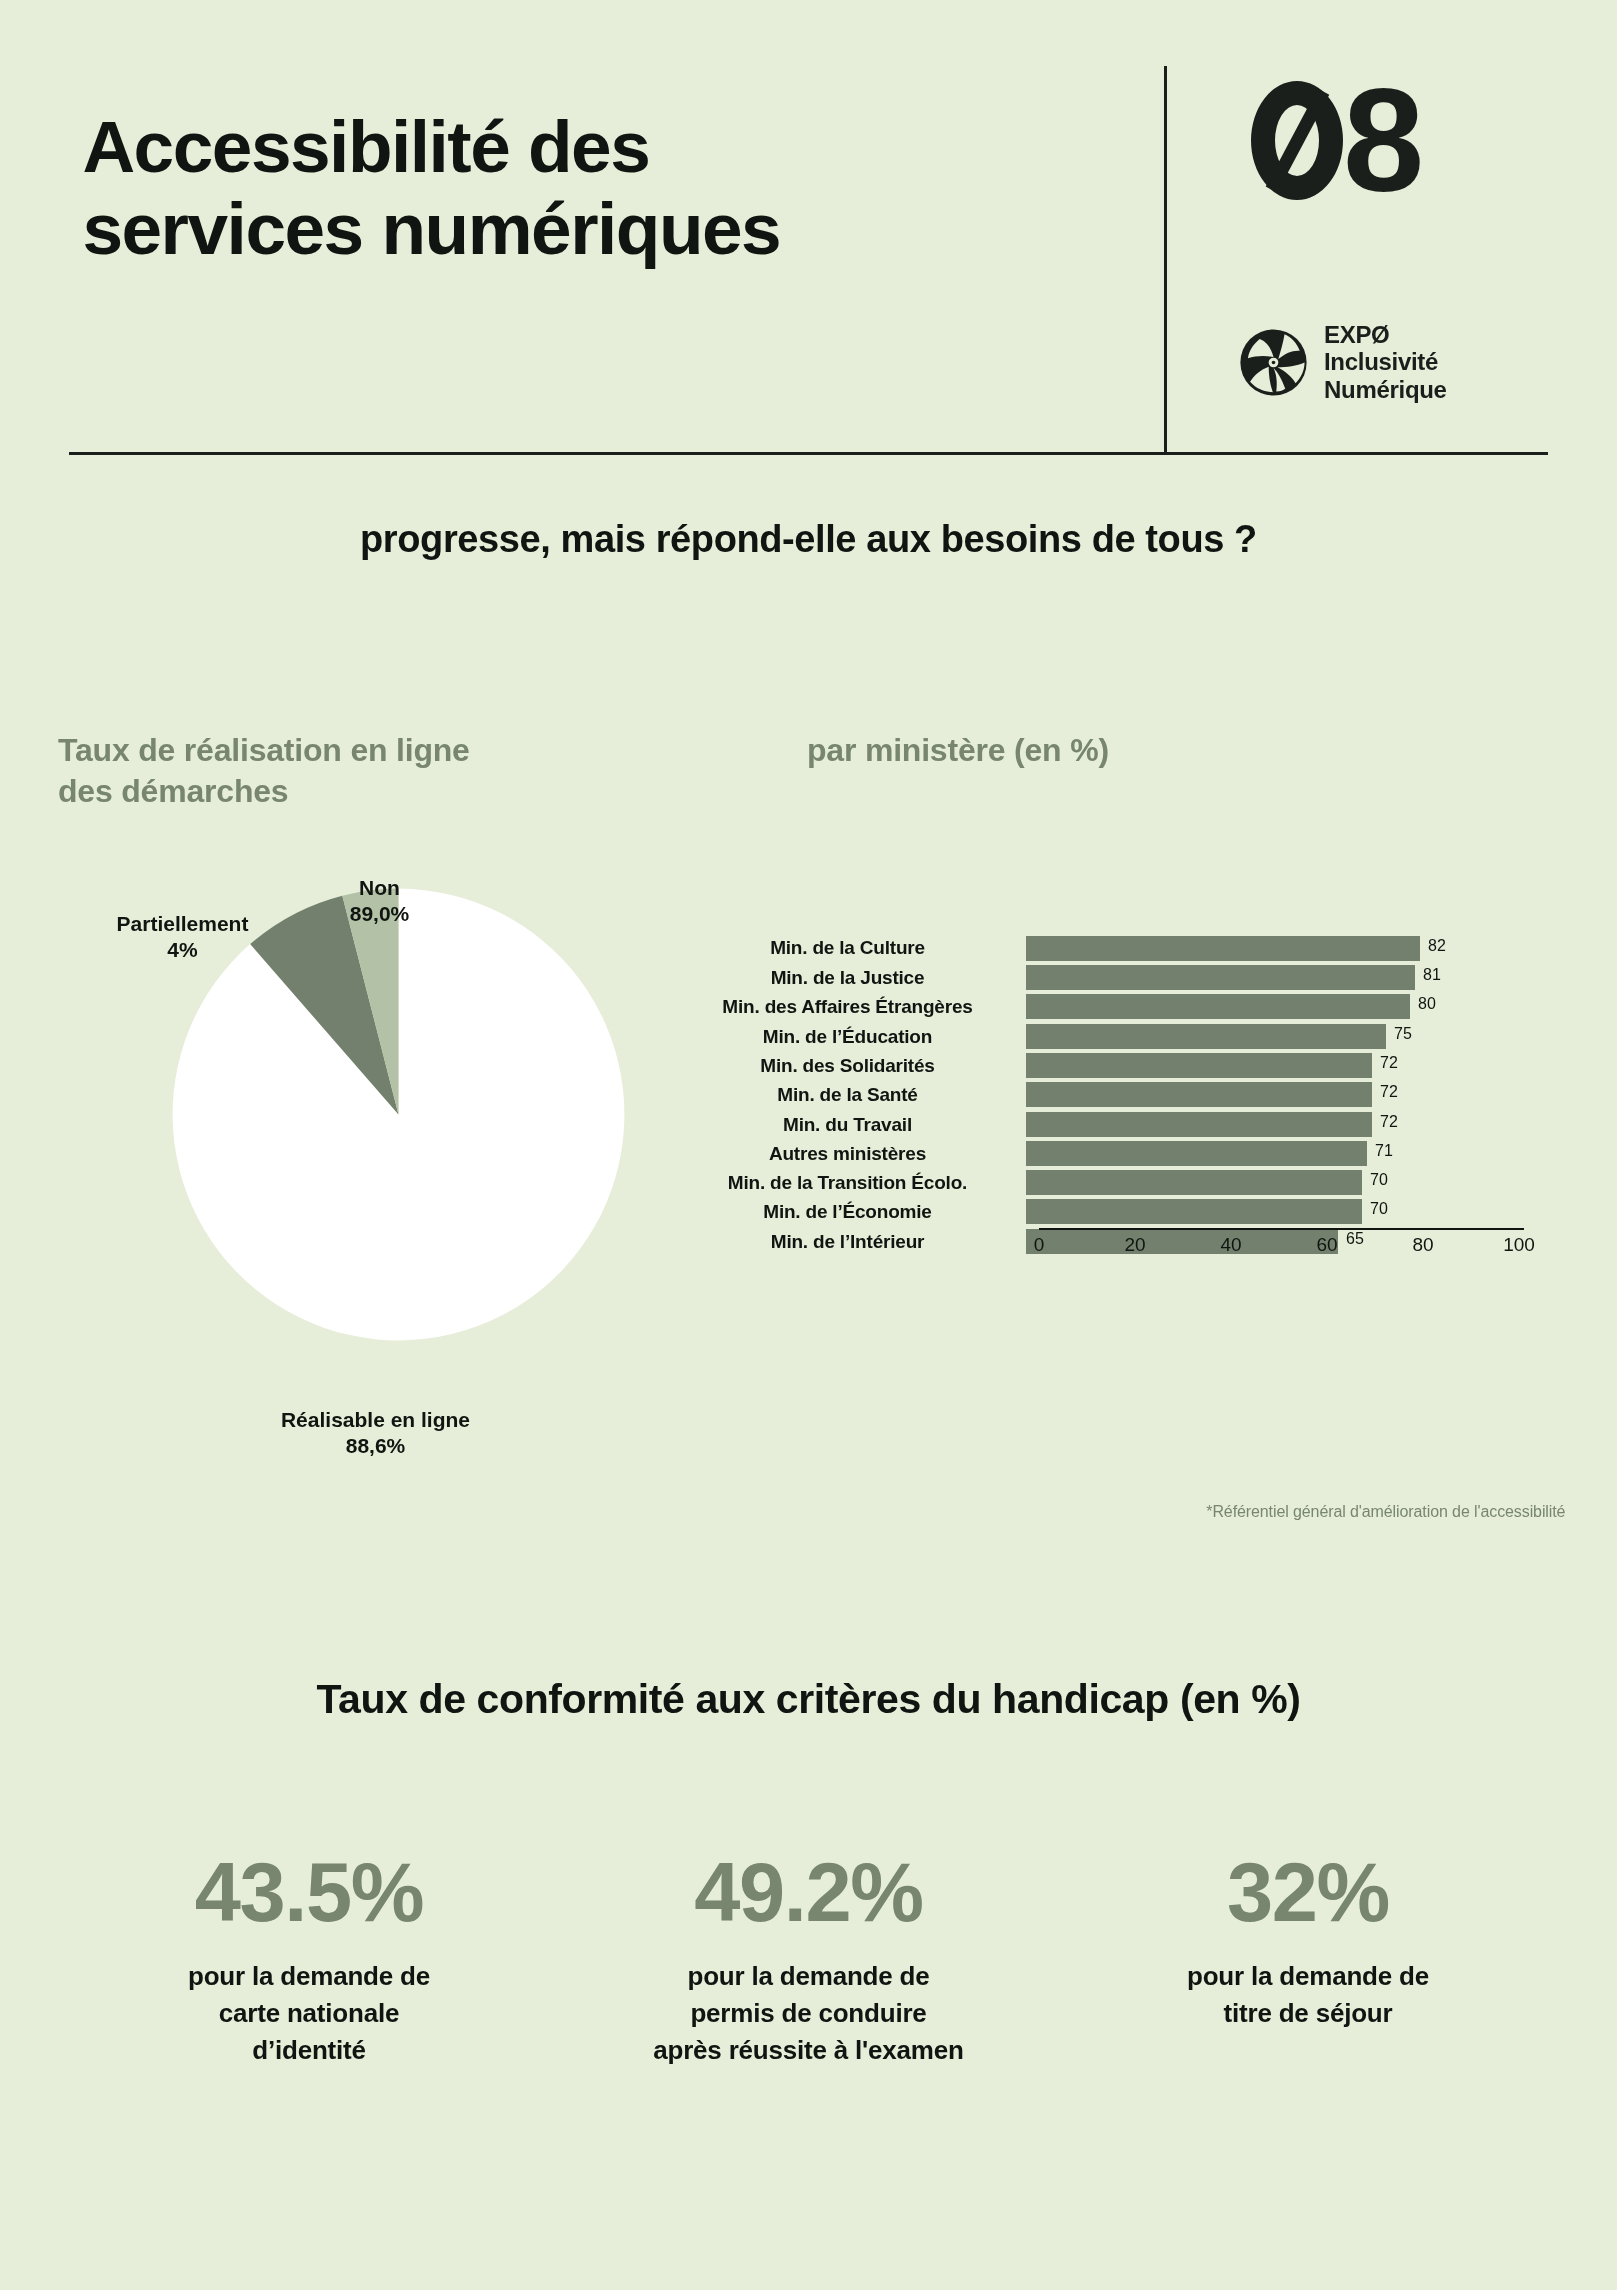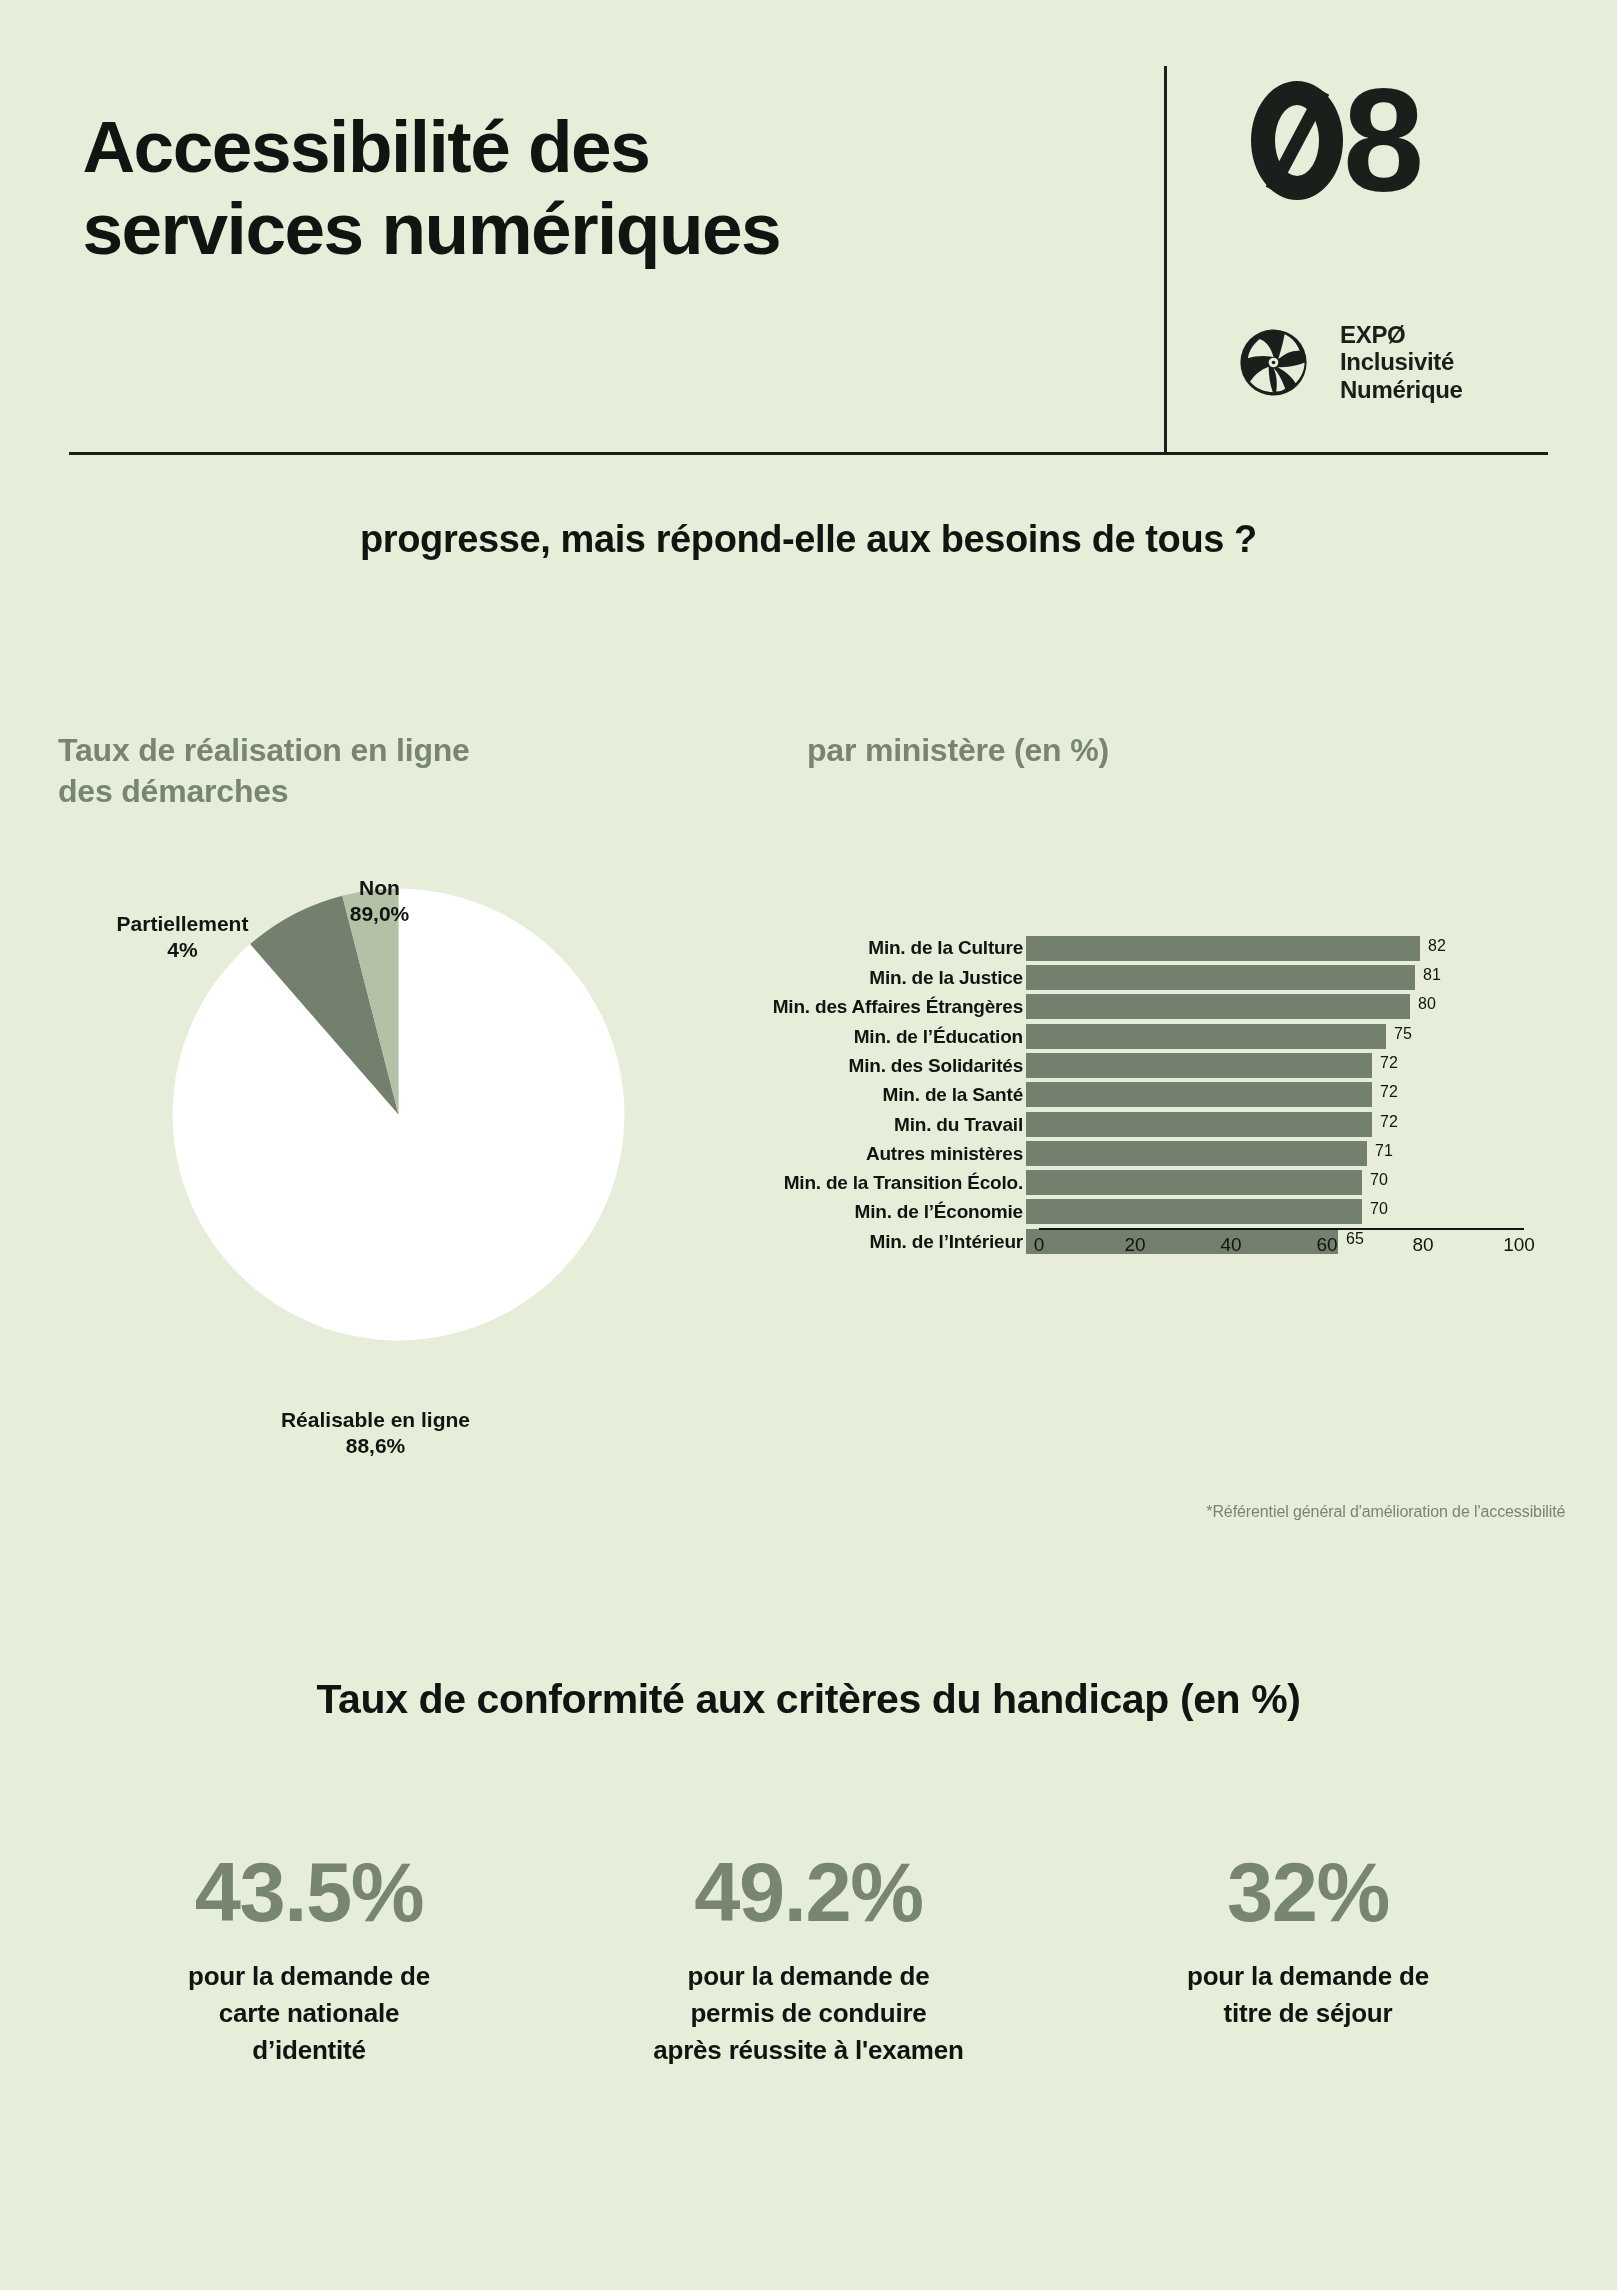--- a/index.html
+++ b/index.html
@@ -69,21 +69,21 @@
     width: 12.5px; height: 111px;
     background: #1b1f1b;
     transform: rotate(28deg);
     transform-origin: center;
   }
   .brandmark {
     position: absolute;
     left: 1170px; top: 263px;
     display: flex;
     align-items: center;
-    gap: 32px;
+    gap: 16px;
   }
   .brand-logo { width: 69px; height: 69px; flex: 0 0 auto; }
   .brand-text {
     font-size: 24px;
     font-weight: 700;
     line-height: 1.14;
     color: #1b1f1b;
     letter-spacing: -0.3px;
   }
   .brand-text span { display: block; white-space: nowrap; }
@@ -153,21 +153,21 @@
   }
   .bar-row {
     position: absolute;
     left: 0; width: 903px;
     height: 25px;
     display: flex;
     align-items: center;
   }
   .bar-cat {
     width: 354px;
-    text-align: right;
+    text-align: center;
     padding-right: 3px;
     font-size: 19px;
     font-weight: 700;
     color: #111511;
     white-space: nowrap;
     letter-spacing: -0.2px;
   }
   .bar-track {
     position: relative;
     width: 480px;

